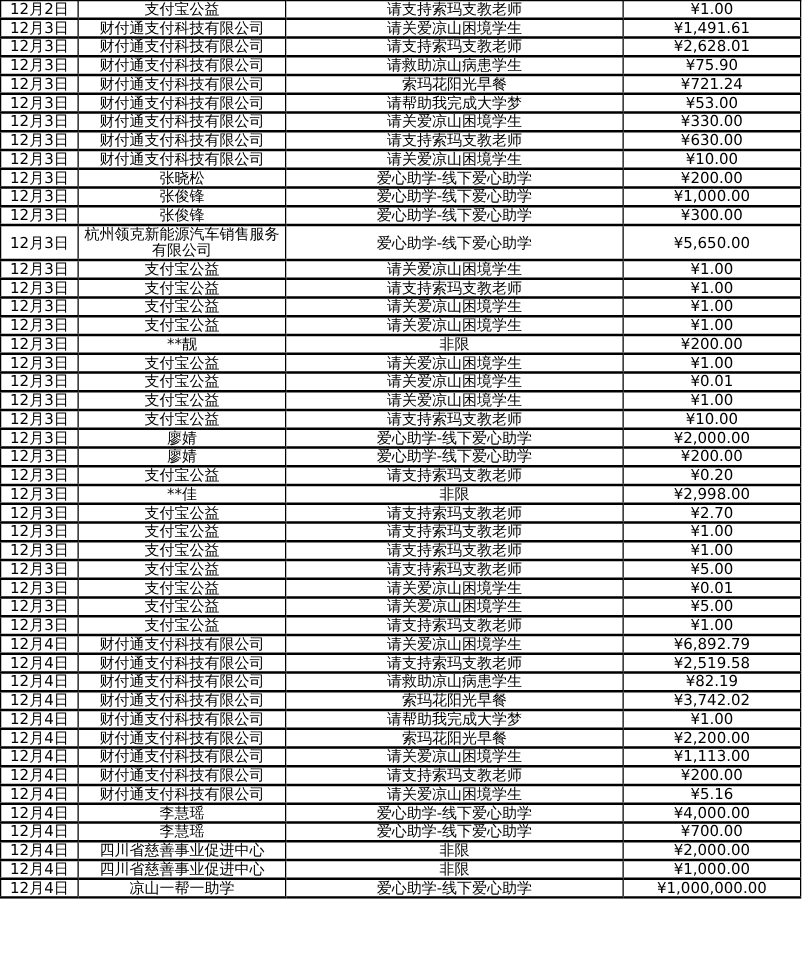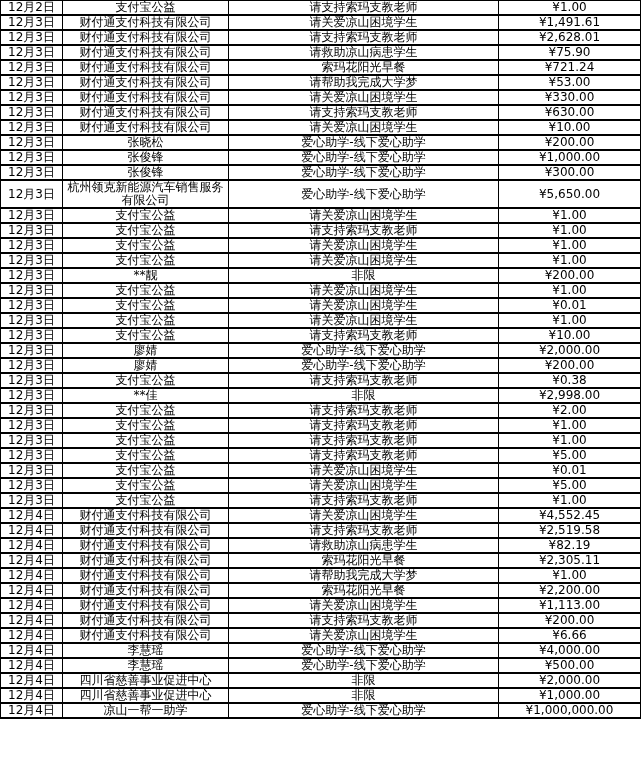--- a/index.html
+++ b/index.html
@@ -214,35 +214,35 @@
     <td>12月3日</td>
     <td>廖婧</td>
     <td>爱心助学-线下爱心助学</td>
     <td>¥200.00</td>
   </tr>
 
   <tr>
     <td>12月3日</td>
     <td>支付宝公益</td>
     <td>请支持索玛支教老师</td>
-    <td>¥0.38</td>
+    <td>¥0.20</td>
   </tr>
 
   <tr>
     <td>12月3日</td>
     <td>**佳</td>
     <td>非限</td>
     <td>¥2,998.00</td>
   </tr>
 
   <tr>
     <td>12月3日</td>
     <td>支付宝公益</td>
     <td>请支持索玛支教老师</td>
-    <td>¥2.00</td>
+    <td>¥2.70</td>
   </tr>
 
   <tr>
     <td>12月3日</td>
     <td>支付宝公益</td>
     <td>请支持索玛支教老师</td>
     <td>¥1.00</td>
   </tr>
 
   <tr>
@@ -277,42 +277,42 @@
     <td>12月3日</td>
     <td>支付宝公益</td>
     <td>请支持索玛支教老师</td>
     <td>¥1.00</td>
   </tr>
 
   <tr>
     <td>12月4日</td>
     <td>财付通支付科技有限公司</td>
     <td>请关爱凉山困境学生</td>
-    <td>¥4,552.45</td>
+    <td>¥6,892.79</td>
   </tr>
 
   <tr>
     <td>12月4日</td>
     <td>财付通支付科技有限公司</td>
     <td>请支持索玛支教老师</td>
     <td>¥2,519.58</td>
   </tr>
 
   <tr>
     <td>12月4日</td>
     <td>财付通支付科技有限公司</td>
     <td>请救助凉山病患学生</td>
     <td>¥82.19</td>
   </tr>
 
   <tr>
     <td>12月4日</td>
     <td>财付通支付科技有限公司</td>
     <td>索玛花阳光早餐</td>
-    <td>¥2,305.11</td>
+    <td>¥3,742.02</td>
   </tr>
 
   <tr>
     <td>12月4日</td>
     <td>财付通支付科技有限公司</td>
     <td>请帮助我完成大学梦</td>
     <td>¥1.00</td>
   </tr>
 
   <tr>
@@ -333,35 +333,35 @@
     <td>12月4日</td>
     <td>财付通支付科技有限公司</td>
     <td>请支持索玛支教老师</td>
     <td>¥200.00</td>
   </tr>
 
   <tr>
     <td>12月4日</td>
     <td>财付通支付科技有限公司</td>
     <td>请关爱凉山困境学生</td>
-    <td>¥6.66</td>
+    <td>¥5.16</td>
   </tr>
 
   <tr>
     <td>12月4日</td>
     <td>李慧瑶</td>
     <td>爱心助学-线下爱心助学</td>
     <td>¥4,000.00</td>
   </tr>
 
   <tr>
     <td>12月4日</td>
     <td>李慧瑶</td>
     <td>爱心助学-线下爱心助学</td>
-    <td>¥500.00</td>
+    <td>¥700.00</td>
   </tr>
 
   <tr>
     <td>12月4日</td>
     <td>四川省慈善事业促进中心</td>
     <td>非限</td>
     <td>¥2,000.00</td>
   </tr>
 
   <tr>

